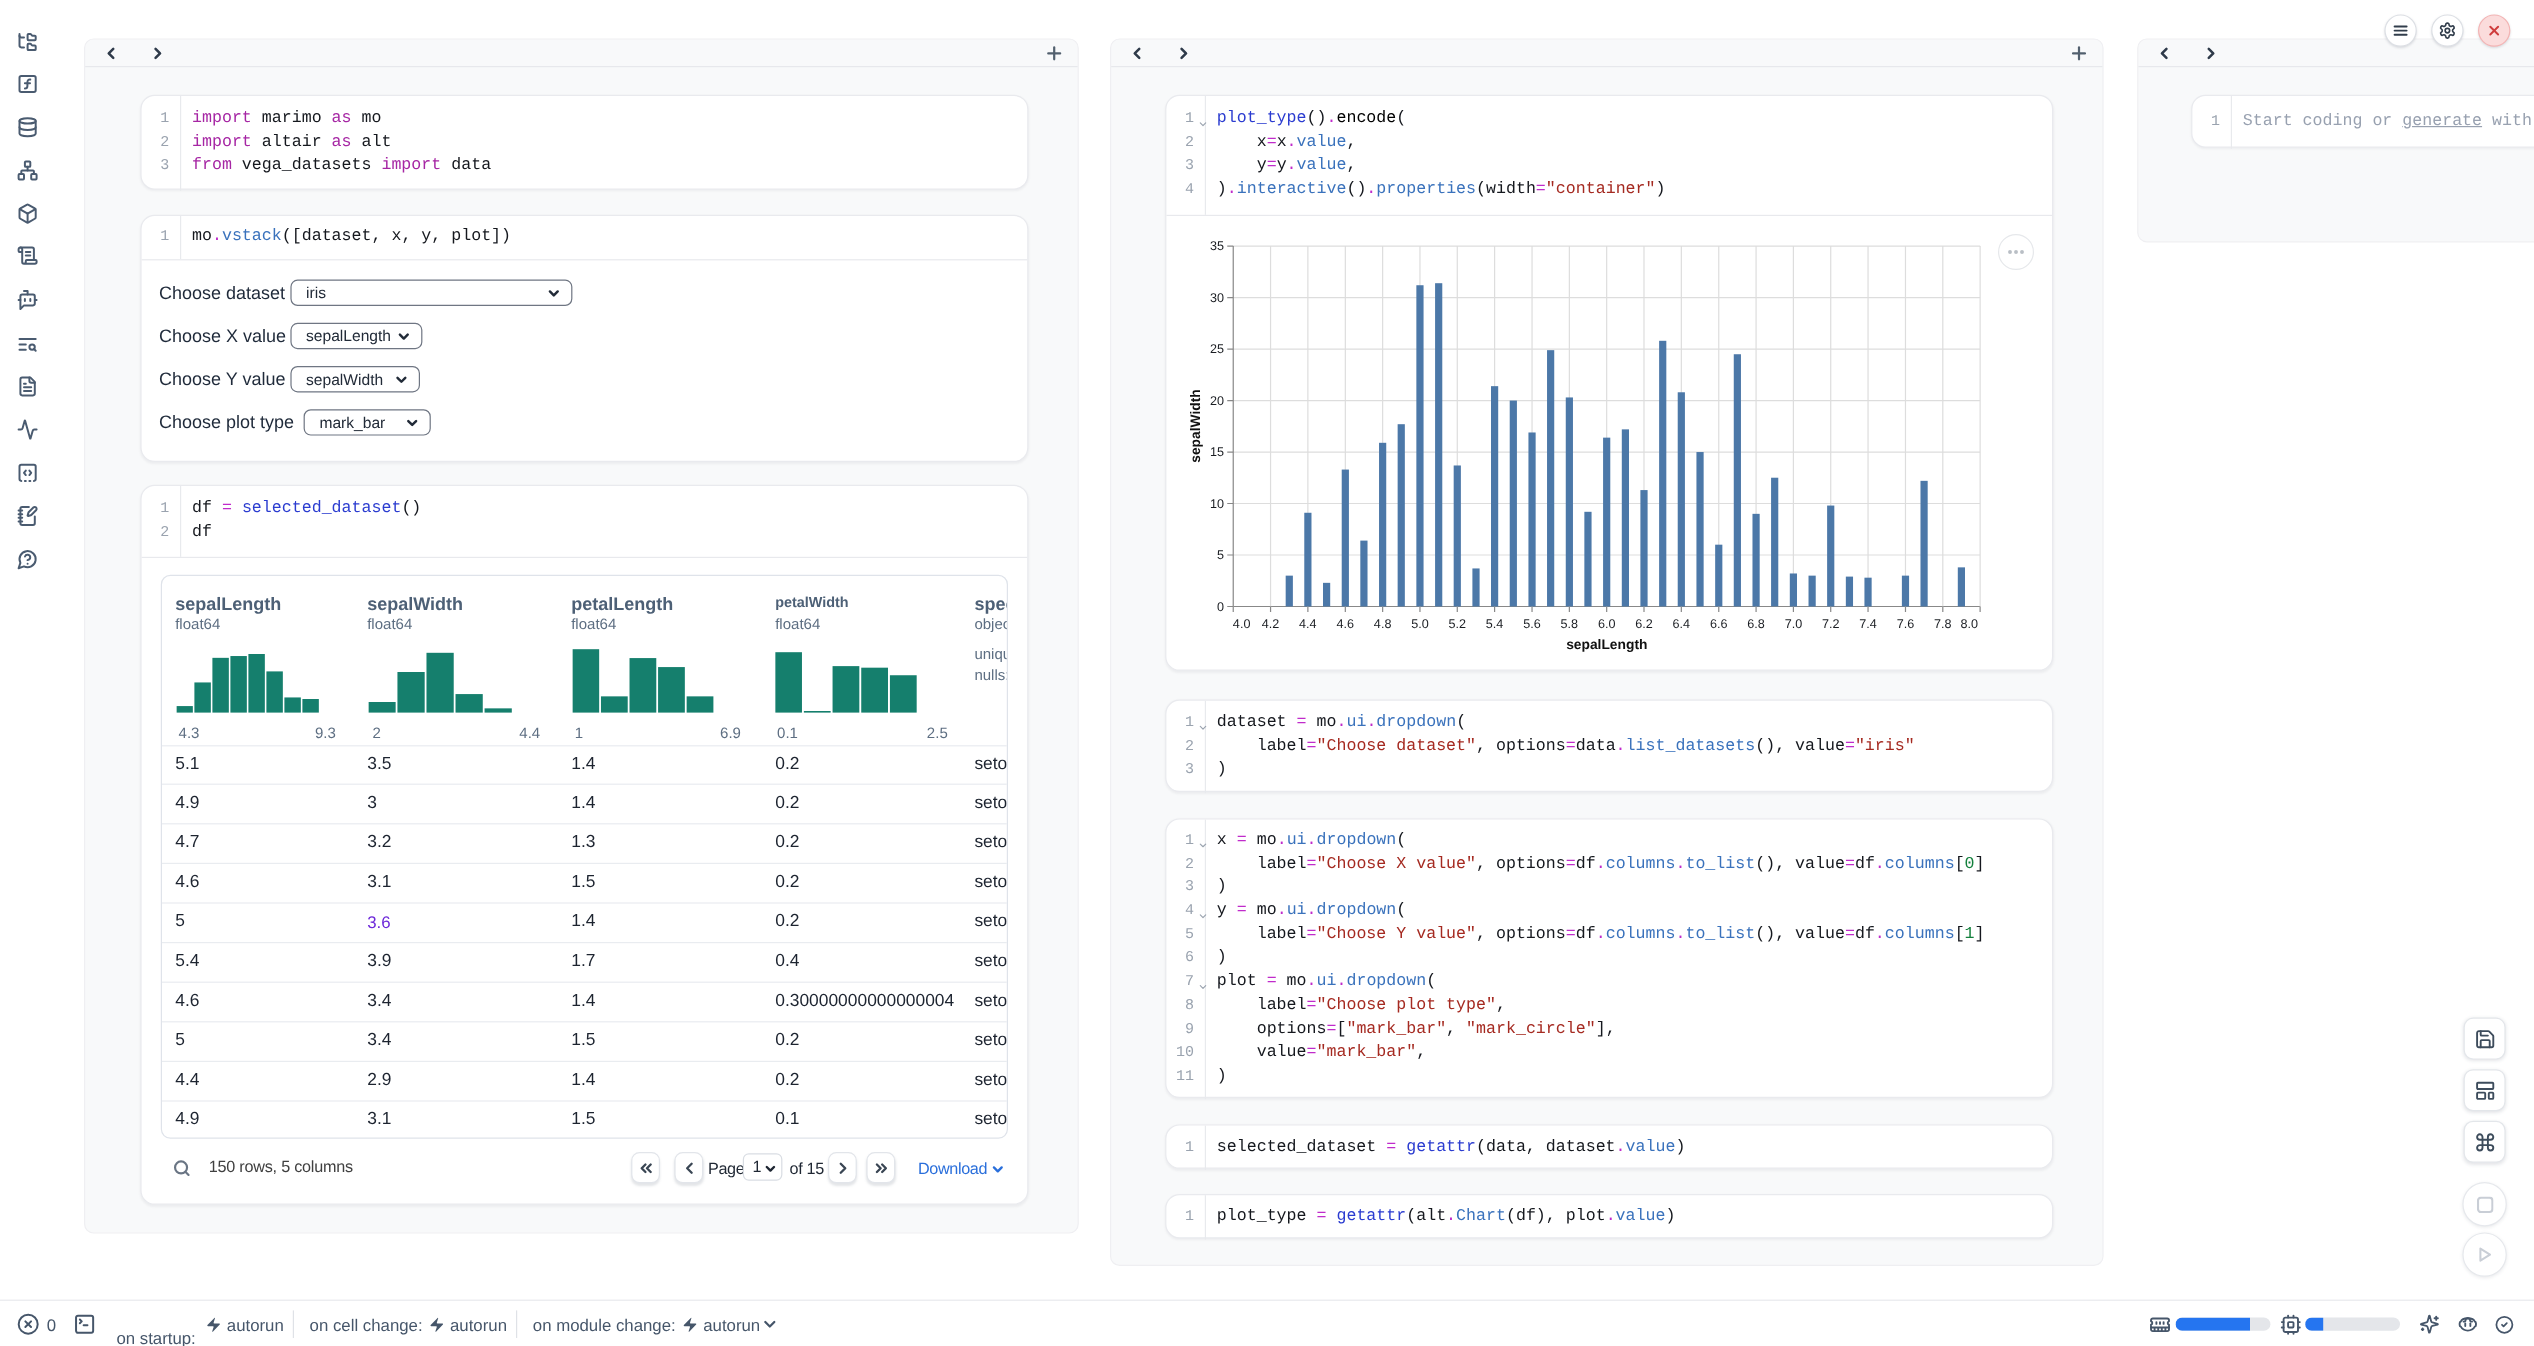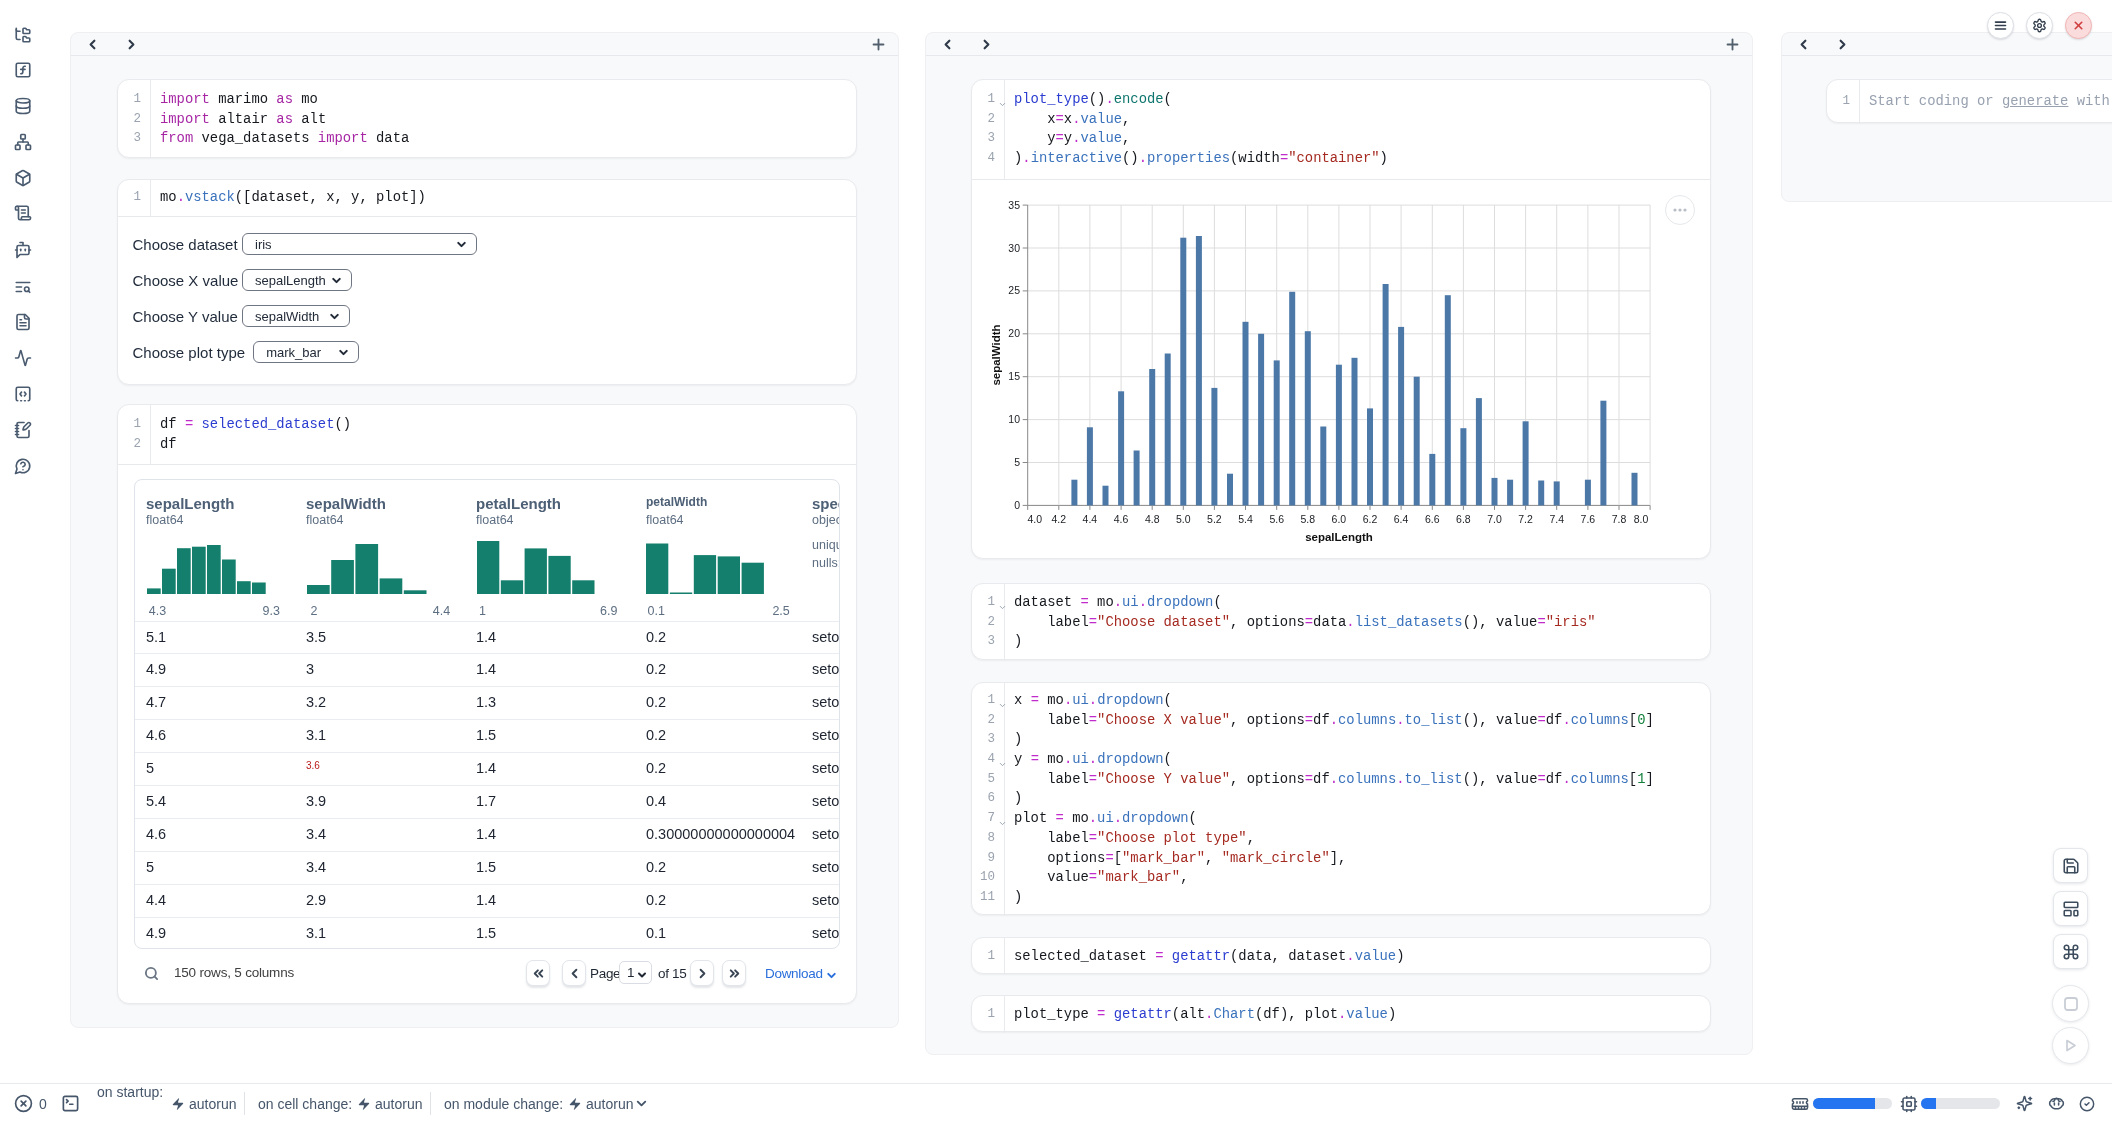--- a/index.html
+++ b/index.html
@@ -257,21 +257,21 @@
             </div>
             <div class="abs" style="left:0;top:239.7px;width:706px;height:32.9px;border-top:1px solid #e9ecf0">
               <div class="abs" style="left:11px;top:7px;font-size:14.5px;color:#1d2430">4.6</div>
               <div class="abs" style="left:171px;top:7px;font-size:14.5px;color:#1d2430">3.1</div>
               <div class="abs" style="left:341px;top:7px;font-size:14.5px;color:#1d2430">1.5</div>
               <div class="abs" style="left:511px;top:7px;font-size:14.5px;color:#1d2430">0.2</div>
               <div class="abs" style="left:677px;top:7px;font-size:14.5px;color:#1d2430">setosa</div>
             </div>
             <div class="abs" style="left:0;top:272.6px;width:706px;height:32.9px;border-top:1px solid #e9ecf0">
               <div class="abs" style="left:11px;top:7px;font-size:14.5px;color:#1d2430">5</div>
-              <div class="abs" style="left:171px;top:7px;font-size:10px;color:#b91c1c">3.6</div>
+              <div class="abs" style="left:171px;top:7px;font-size:14px;color:#6d28d9">3.6</div>
               <div class="abs" style="left:341px;top:7px;font-size:14.5px;color:#1d2430">1.4</div>
               <div class="abs" style="left:511px;top:7px;font-size:14.5px;color:#1d2430">0.2</div>
               <div class="abs" style="left:677px;top:7px;font-size:14.5px;color:#1d2430">setosa</div>
             </div>
             <div class="abs" style="left:0;top:305.5px;width:706px;height:32.9px;border-top:1px solid #e9ecf0">
               <div class="abs" style="left:11px;top:7px;font-size:14.5px;color:#1d2430">5.4</div>
               <div class="abs" style="left:171px;top:7px;font-size:14.5px;color:#1d2430">3.9</div>
               <div class="abs" style="left:341px;top:7px;font-size:14.5px;color:#1d2430">1.7</div>
               <div class="abs" style="left:511px;top:7px;font-size:14.5px;color:#1d2430">0.4</div>
               <div class="abs" style="left:677px;top:7px;font-size:14.5px;color:#1d2430">setosa</div>
@@ -368,21 +368,21 @@
           <div class="nums" style="top:10px">
             <div style="height:19.7px">1</div>
             <div style="height:19.7px">2</div>
             <div style="height:19.7px">3</div>
             <div style="height:19.7px">4</div>
           </div>
           <div style="position:absolute;left:26px;top:16.0px"><svg style="" width="9" height="9" viewBox="0 0 24 24" fill="none" stroke="#9aa3af" stroke-width="2.6" stroke-linecap="round" stroke-linejoin="round">
               <path d="m6 9 6 6 6-6"></path>
             </svg></div>
           <div class="src" style="top:10px">
-            <div style="height:19.7px;white-space:pre"><span style="color:#2b3cd0">plot_type</span>()<span style="color:#c02bcb">.</span><span style="color:#0f766e">encode</span>(</div>
+            <div style="height:19.7px;white-space:pre"><span style="color:#2b3cd0">plot_type</span>()<span style="color:#c02bcb">.</span><span style="color:#000000">encode</span>(</div>
             <div style="height:19.7px;white-space:pre">&nbsp;&nbsp;&nbsp;&nbsp;x<span style="color:#c02bcb">=</span>x<span style="color:#c02bcb">.</span><span style="color:#3a72bc">value</span>,</div>
             <div style="height:19.7px;white-space:pre">&nbsp;&nbsp;&nbsp;&nbsp;y<span style="color:#c02bcb">=</span>y<span style="color:#c02bcb">.</span><span style="color:#3a72bc">value</span>,</div>
             <div style="height:19.7px;white-space:pre">)<span style="color:#c02bcb">.</span><span style="color:#3a72bc">interactive</span>()<span style="color:#c02bcb">.</span><span style="color:#3a72bc">properties</span>(width<span style="color:#c02bcb">=</span><span style="color:#a52a21">"container"</span>)</div>
           </div>
         </div>
         <div class="out" style="top:99px;height:380px"><svg width="740" height="383" viewBox="0 0 740 383" font-family="Liberation Sans">
             <line x1="55.7" y1="325.4" x2="678.1" y2="325.4" stroke="#888" stroke-width="1"></line>
             <line x1="50.7" y1="325.4" x2="55.7" y2="325.4" stroke="#888" stroke-width="1"></line>
             <text x="48" y="328.9" font-size="10.5" fill="#1b1e23" text-anchor="end">0</text>
             <line x1="55.7" y1="282.5" x2="678.1" y2="282.5" stroke="#ddd" stroke-width="1"></line>
@@ -675,21 +675,21 @@
 <div class="abs" style="left:39px;top:0;height:39px;display:flex;align-items:center">
         <span style="font-size:14px;color:#46566a">0</span>
       </div>
 <div class="abs" style="left:61px;top:0;height:39px;display:flex;align-items:center">
         <svg style="" width="19" height="19" viewBox="0 0 24 24" fill="none" stroke="#46566a" stroke-width="2.1" stroke-linecap="round" stroke-linejoin="round">
           <path d="m7 11 2-2-2-2"></path>
           <path d="M11 13h4"></path>
           <rect width="18" height="18" x="3" y="3" rx="2"></rect>
         </svg>
       </div>
-<div class="abs" style="left:97px;top:0;height:39px;display:flex;align-items:flex-start">
+<div class="abs" style="left:97px;top:0;height:39px;display:flex;align-items:flex-end">
         <span style="font-size:14px;color:#46566a">on startup:</span>
       </div>
 <div class="abs" style="left:171px;top:0;height:39px;display:flex;align-items:center">
         <svg style="" width="14" height="14" viewBox="0 0 24 24" fill="none" stroke="#46566a" stroke-width="1.8" stroke-linecap="round" stroke-linejoin="round" color="#46566a">
           <path fill="currentcolor" stroke="none" d="M4 14a1 1 0 0 1-.78-1.63l9.9-10.2a.5.5 0 0 1 .86.46l-1.92 6.02A1 1 0 0 0 13 10h7a1 1 0 0 1 .78 1.63l-9.9 10.2a.5.5 0 0 1-.86-.46l1.92-6.02A1 1 0 0 0 11 14z"></path>
         </svg>
       </div>
 <div class="abs" style="left:189px;top:0;height:39px;display:flex;align-items:center">
         <span style="font-size:14px;color:#46566a">autorun</span>
       </div>

